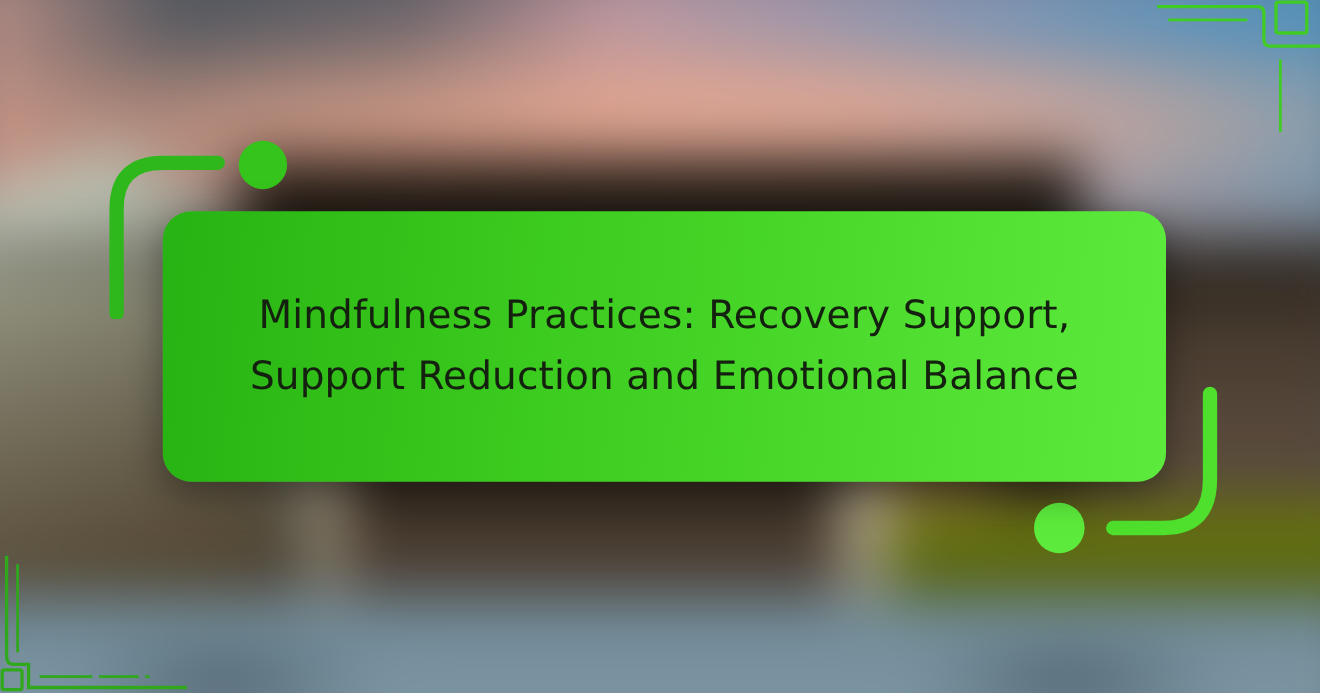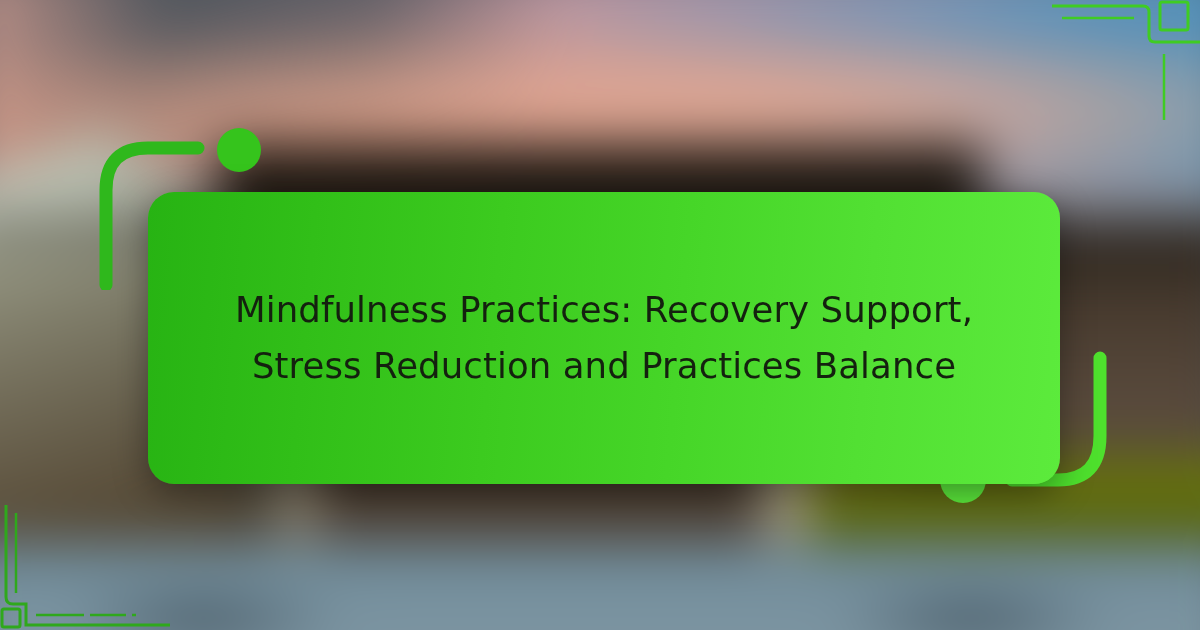--- a/index.html
+++ b/index.html
@@ -99,21 +99,21 @@
   #circuit-bl{ bottom:0; left:0; width:170px; height:125px; }
 
   
   #deco-tl{ position:absolute; left:96px; top:120px; width:180px; height:170px; z-index:3; }
   #deco-br{ position:absolute; left:930px; top:340px; width:190px; height:180px; z-index:3; }
 
   
   #title-card{
     position:absolute;
     left:148px; top:192px;
-    width:912px; height:292px;
+    width:912px; height:246px;
     border-radius:26px;
     background:linear-gradient(95deg,
         #27b313 0%,
         #31bf18 18%,
         #3ccb1f 38%,
         #46d628 58%,
         #52e033 78%,
         #5ceb3c 100%);
     box-shadow:0 10px 34px rgba(0,0,0,.38);
     display:flex; align-items:center; justify-content:center;
@@ -174,15 +174,15 @@
 </svg>
 
 <svg id="deco-br" viewBox="0 0 190 180">
   <path d="M 170 18 V 96 Q 170 140 128 140 H 82" fill="none" stroke="#4ee02d" stroke-width="13" stroke-linecap="round"></path>
   <circle cx="33" cy="140" r="23" fill="#5ceb3c"></circle>
 </svg>
 
 <div id="title-card">
   <h1 id="title-text">
     <span>Mindfulness Practices: Recovery Support,</span><br>
-    <span>Stress Reduction and Practices Balance</span>
+    <span>Support Reduction and Emotional Balance</span>
   </h1>
 </div>
 
 </body></html>

